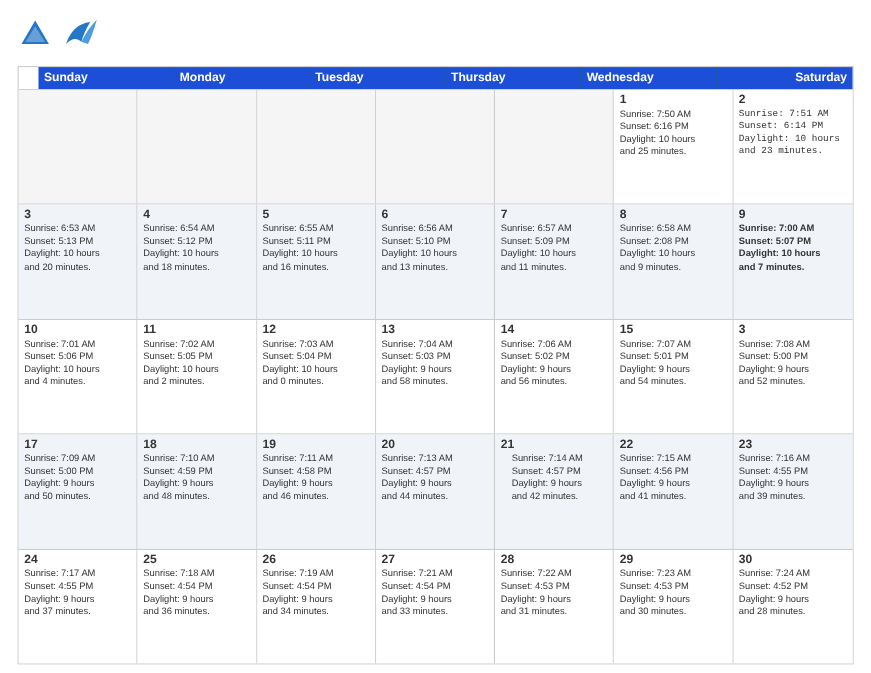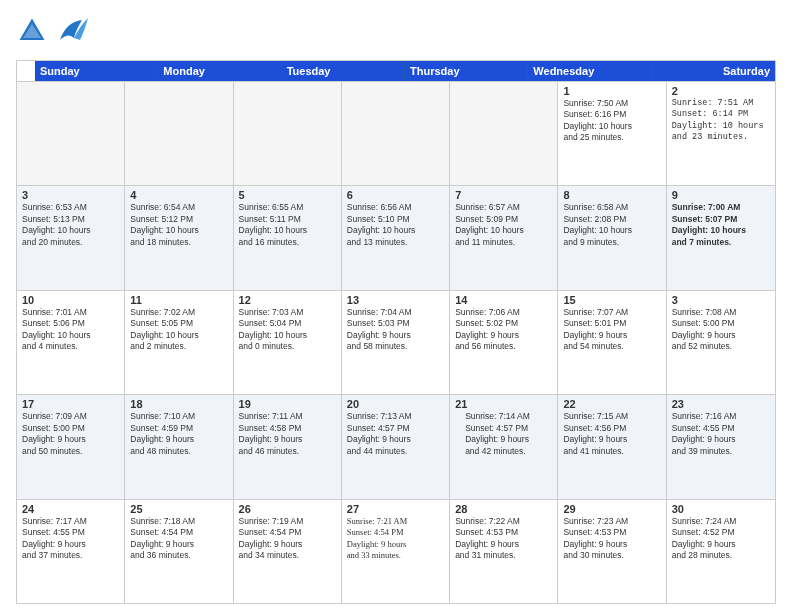--- a/index.html
+++ b/index.html
@@ -344,21 +344,21 @@
           </div>
           <div class="cal-cell">
             <span class="day-num">26</span>
             <div class="day-info" style="white-space: pre-line;">Sunrise: 7:19 AM
 Sunset: 4:54 PM
 Daylight: 9 hours
 and 34 minutes.</div>
           </div>
           <div class="cal-cell">
             <span class="day-num">27</span>
-            <div class="day-info" style="white-space: pre-line; font-family: Liberation Serif, serif;">Sunrise: 7:21 AM
+            <div class="day-info" style="white-space: pre-line;">Sunrise: 7:21 AM
 Sunset: 4:54 PM
 Daylight: 9 hours
 and 33 minutes.</div>
           </div>
           <div class="cal-cell">
             <span class="day-num">28</span>
             <div class="day-info" style="white-space: pre-line;">Sunrise: 7:22 AM
 Sunset: 4:53 PM
 Daylight: 9 hours
 and 31 minutes.</div>

